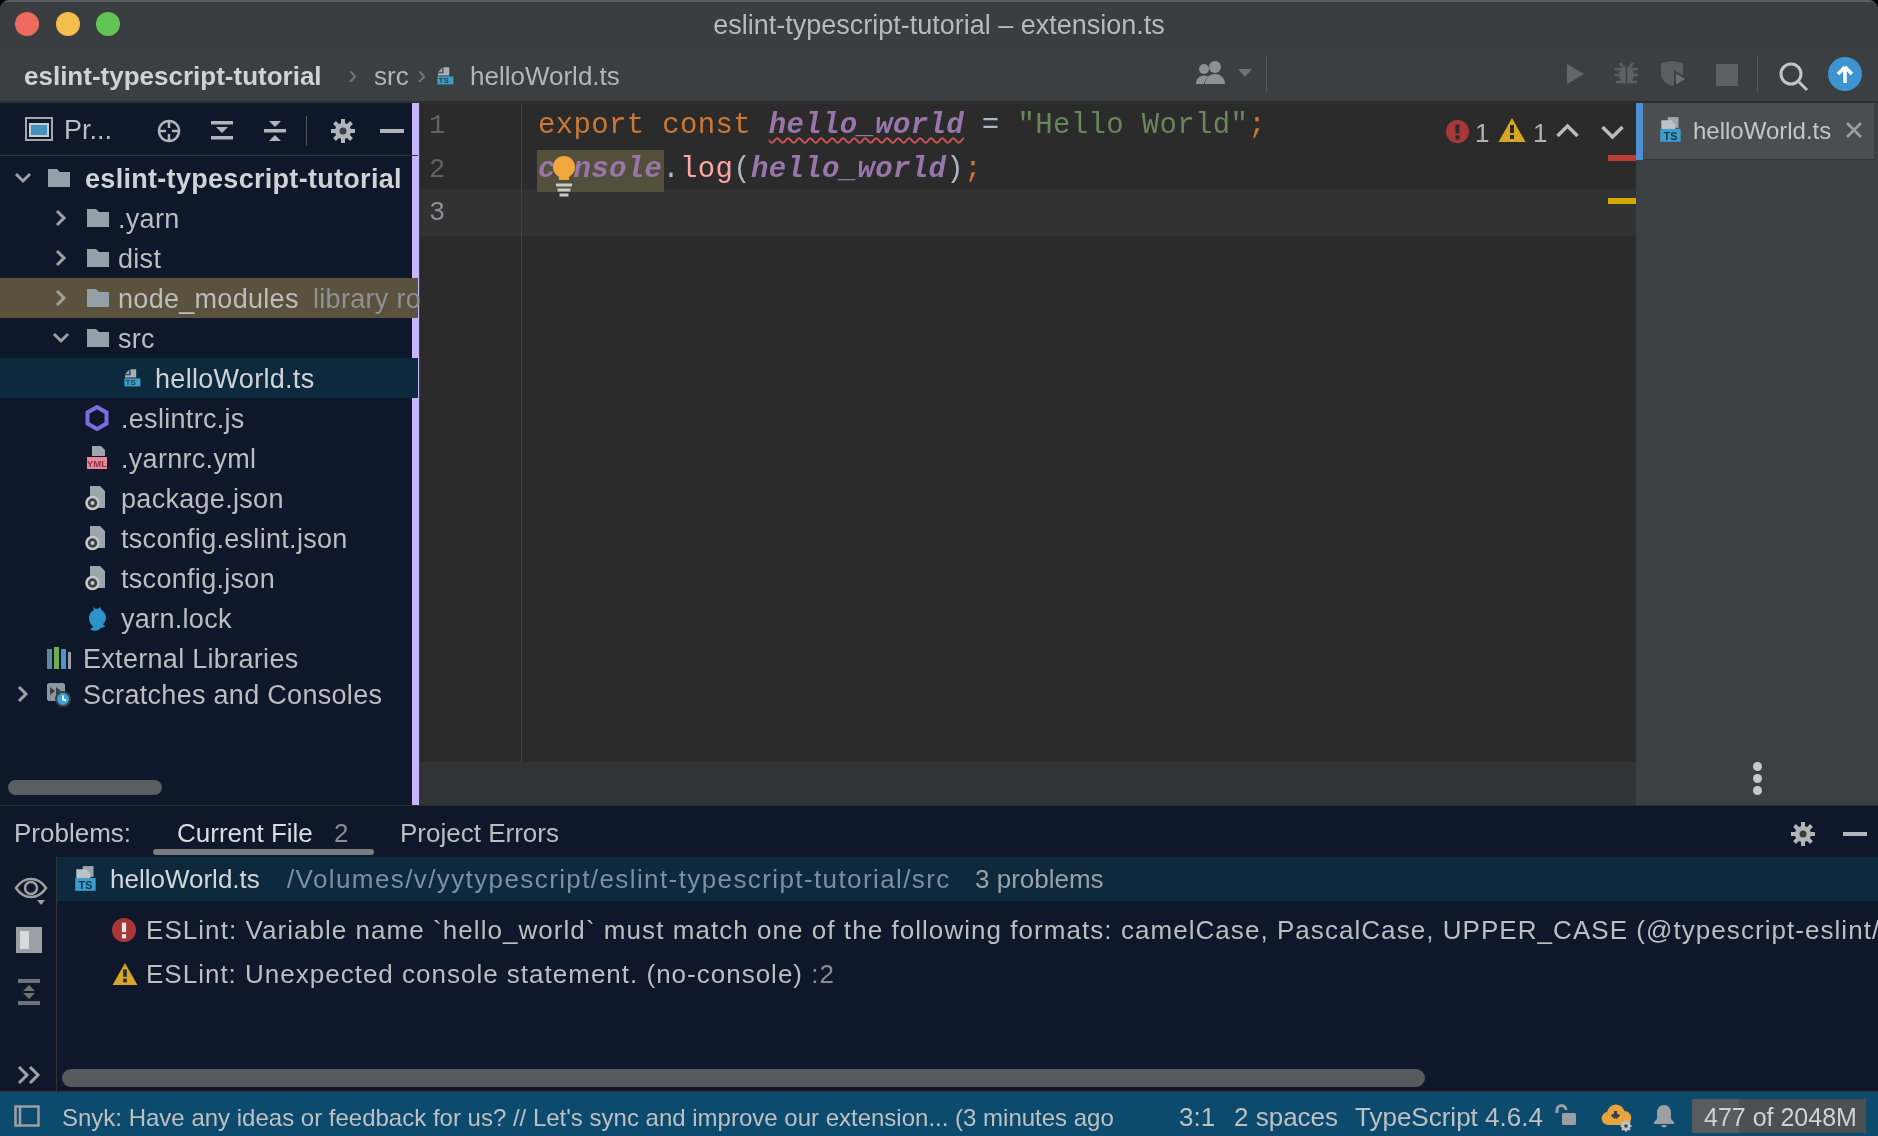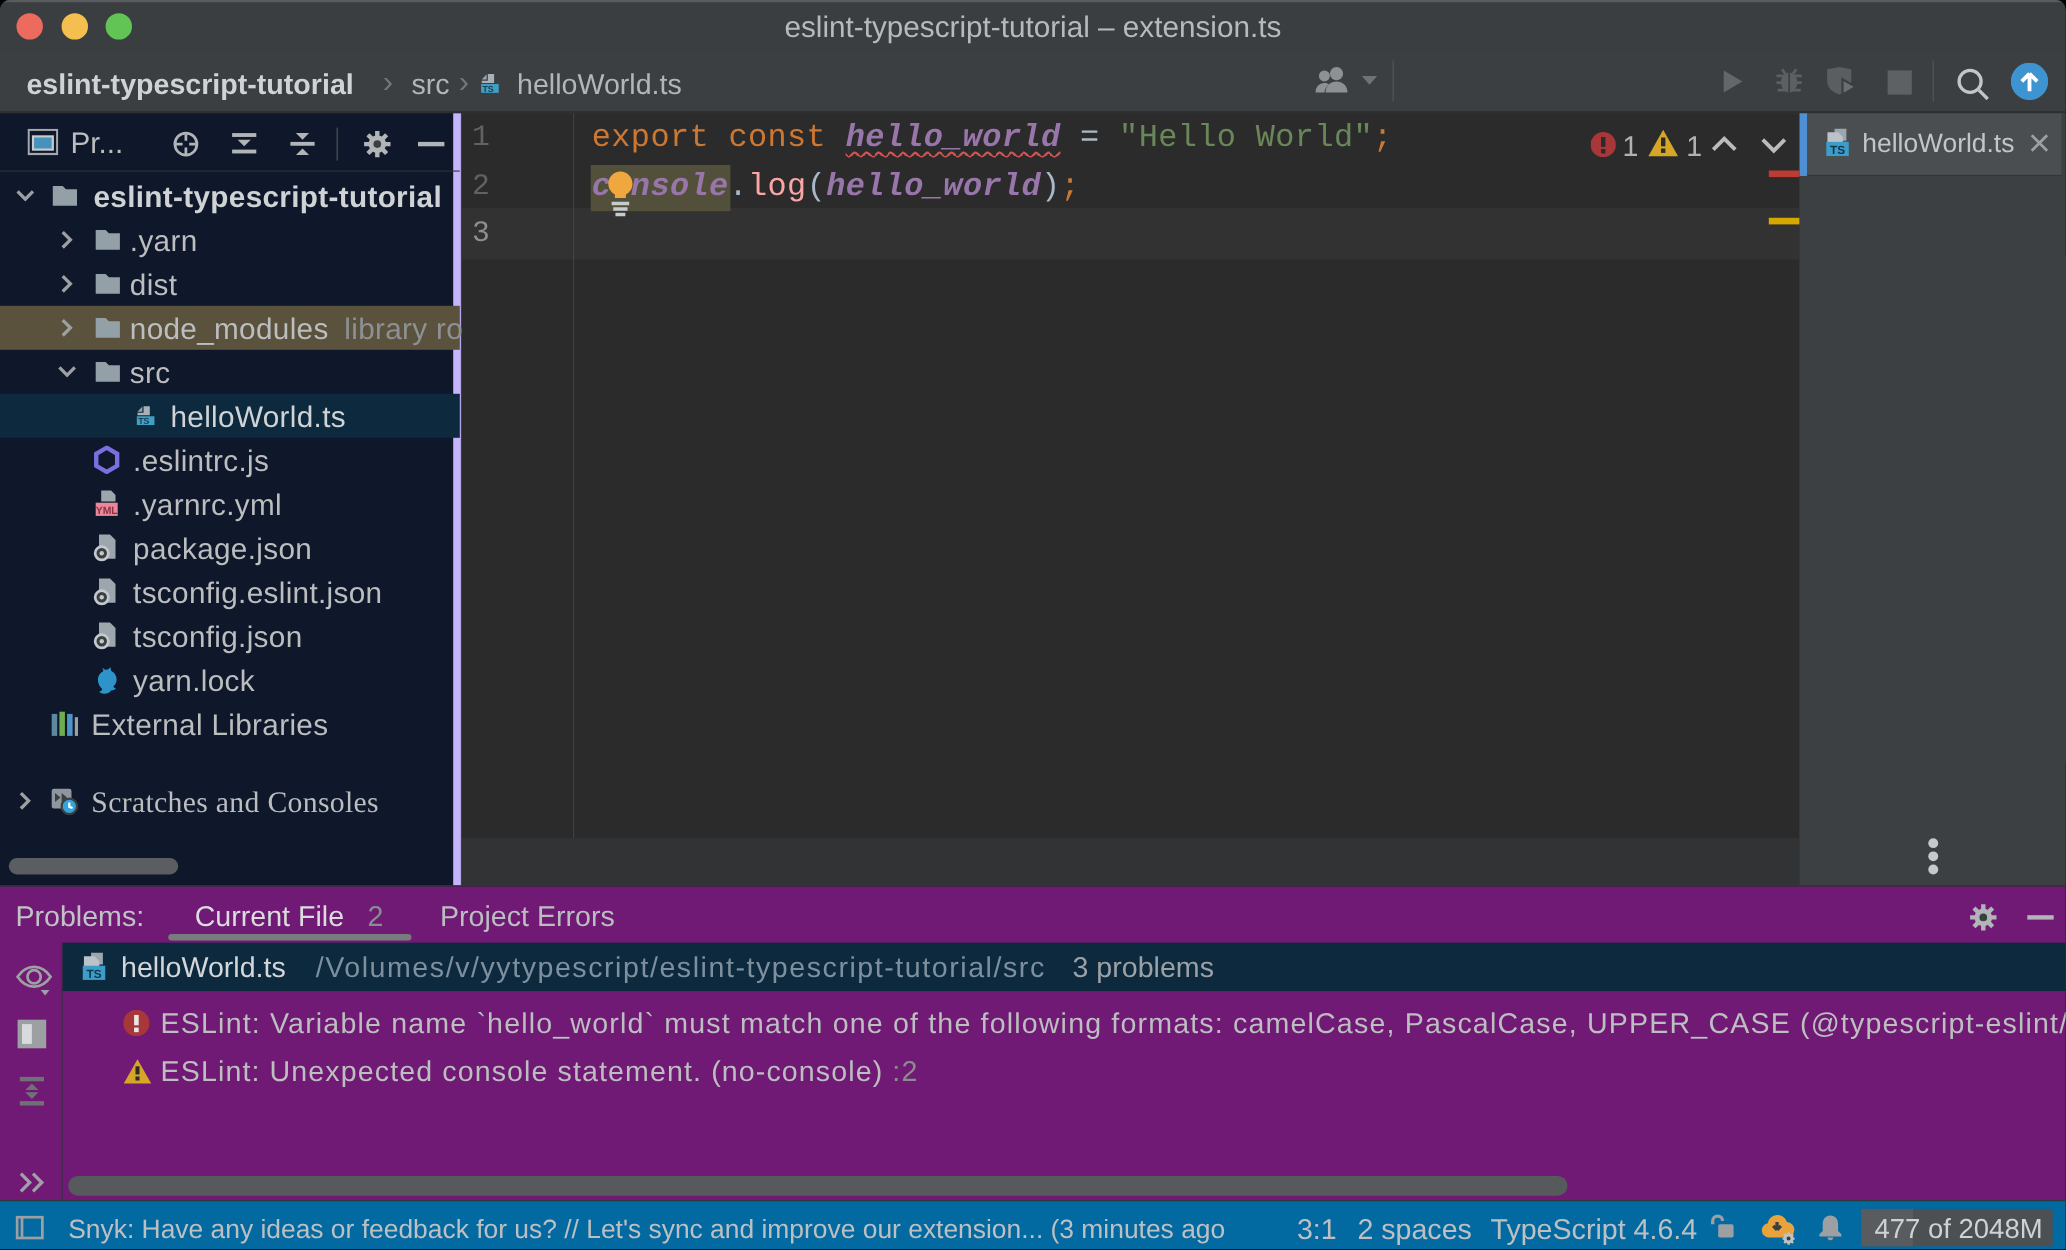--- a/index.html
+++ b/index.html
@@ -42,28 +42,28 @@
   #consolehl { }
   #phead { position:absolute; left:0; top:0; width:1878px; height:51px; }
   #ebottom { position:absolute; left:0; top:659px; width:1216px; height:43px; background:#313335; }
 
   
   #rightbar { position:absolute; left:1636px; top:103px; width:242px; height:702px; background:#3d4043; }
   #rtab { position:absolute; left:7px; top:0; width:231px; height:57px; background:#4a4e50; border-bottom:1px solid #323639; }
   #rtabblue { position:absolute; left:0; top:0; width:7px; height:57px; background:#4f8fd4; }
 
   
-  #problems { position:absolute; left:0; top:805px; width:1878px; height:286px; background:#701a75; border-top:1px solid #2a2d2f; }
+  #problems { position:absolute; left:0; top:805px; width:1878px; height:286px; background:#0f172a; border-top:1px solid #2a2d2f; }
   #pstrip { position:absolute; left:0; top:51px; width:57px; height:235px; border-right:1px solid #313335; }
   .ptab { position:absolute; top:12px; font-size:26px; }
   #prow1 { position:absolute; left:57px; top:51px; width:1821px; height:44px; background:#0d293e; }
   .prowtxt { position:absolute; font-size:26px; white-space:nowrap; }
 
   
-  #statusbar { position:absolute; left:0; top:1091px; width:1878px; height:45px; background:#0369a1; border-top:1px solid #323234; }
+  #statusbar { position:absolute; left:0; top:1091px; width:1878px; height:45px; background:#0c4a6e; border-top:1px solid #323234; }
   .stxt { position:absolute; top:10px; font-size:26px; color:#bdc0c2; white-space:nowrap; }
 </style>
 </head>
 <body>
 <div id="app">
   <div id="titlebar">
     <div class="tl" style="left:15px; background:#ed6a5e;"></div>
     <div class="tl" style="left:56px; background:#f4bf4f;"></div>
     <div class="tl" style="left:96px; background:#61c454;"></div>
     <div id="title">eslint-typescript-tutorial – extension.ts</div>
@@ -254,21 +254,21 @@
       </div>
       <div class="trow" style="top:535px;">
         <svg class="ticon" style="left:45px;" viewBox="0 0 26 26">
           <rect x="2" y="4" width="5" height="20" fill="#5e87a0"></rect>
             <rect x="9" y="2" width="5" height="22" fill="#6fae4e"></rect>
             <rect x="16" y="4" width="5" height="20" fill="#4f94c8"></rect>
             <rect x="23" y="7" width="3" height="17" fill="#9aa0a6"></rect>
         </svg>
         <span class="lbl" style="left:83px;">External Libraries</span>
       </div>
-      <div class="trow" style="top:605px;font-family:Liberation Serif, serif;">
+      <div class="trow" style="top:571px;">
         <svg class="chev" style="left:11px;" viewBox="0 0 24 24" fill="none" stroke="#9da0a2" stroke-width="3">
             <path d="M8 5l7 7-7 7"></path>
           </svg>
         <svg class="ticon" style="left:45px;" viewBox="0 0 26 26">
           <rect x="2" y="2" width="18" height="18" rx="2" fill="#8e979e"></rect>
           <path d="M5 6l5 4-5 4z" fill="#3c3f41"></path>
             <path d="M11 6l5 4-5 4z" fill="#3c3f41"></path>
           <circle cx="18" cy="18" r="7" fill="#35a4dc" stroke="#3c3f41" stroke-width="2"></circle>
           <path d="M18 14.5v4l3 1" stroke="#fff" stroke-width="2" fill="none"></path>
         </svg>

